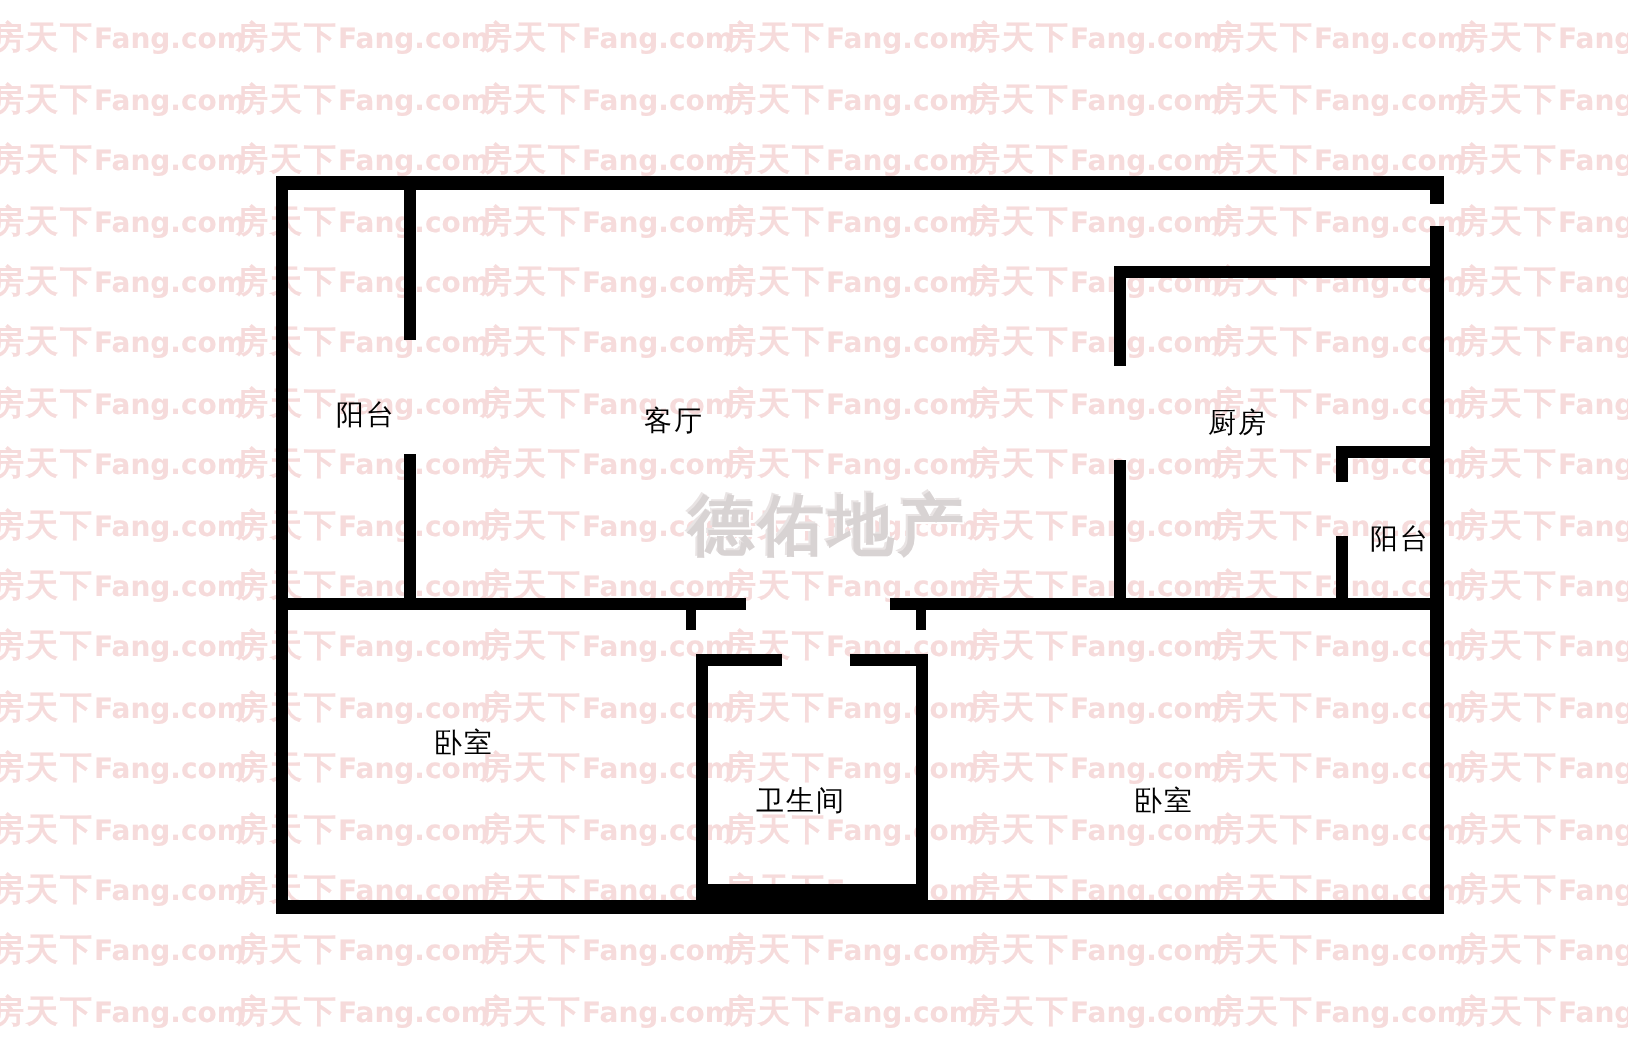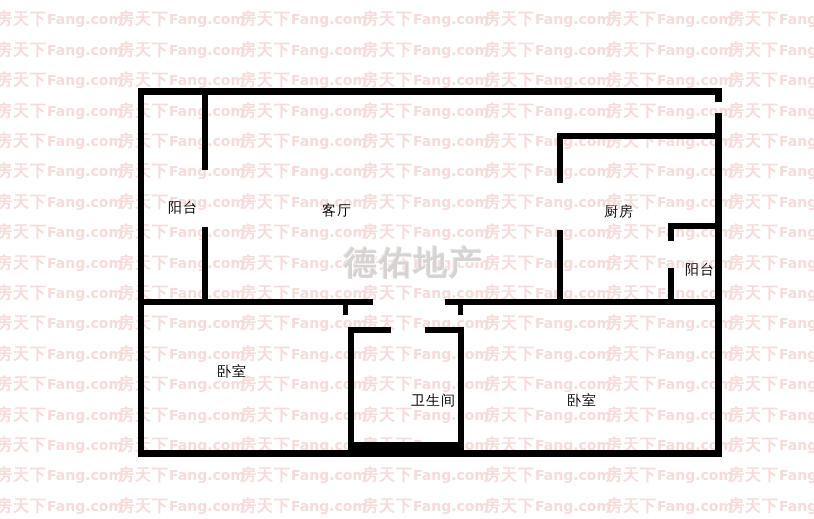--- a/index.html
+++ b/index.html
@@ -195,16 +195,16 @@
     <div class="wall" style="left:348px;top:327px;width:43px;height:6px"></div>
     <div class="wall" style="left:425px;top:327px;width:39px;height:6px"></div>
     <div class="wall" style="left:348px;top:442px;width:116px;height:15px"></div>
   </div>
 
   <div class="room-label" style="left:168px;top:199px">阳台</div>
   <div class="room-label" style="left:322px;top:202px">客厅</div>
   <div class="room-label" style="left:604px;top:203px">厨房</div>
   <div class="room-label" style="left:685px;top:261px">阳台</div>
   <div class="room-label" style="left:217px;top:363px">卧室</div>
-  <div class="room-label" style="left:411px;top:392px">卫生间</div>
+  <div class="room-label" style="left:378px;top:392px">卫生间</div>
   <div class="room-label" style="left:567px;top:392px">卧室</div>
 
 </div>
 
 </body></html>

